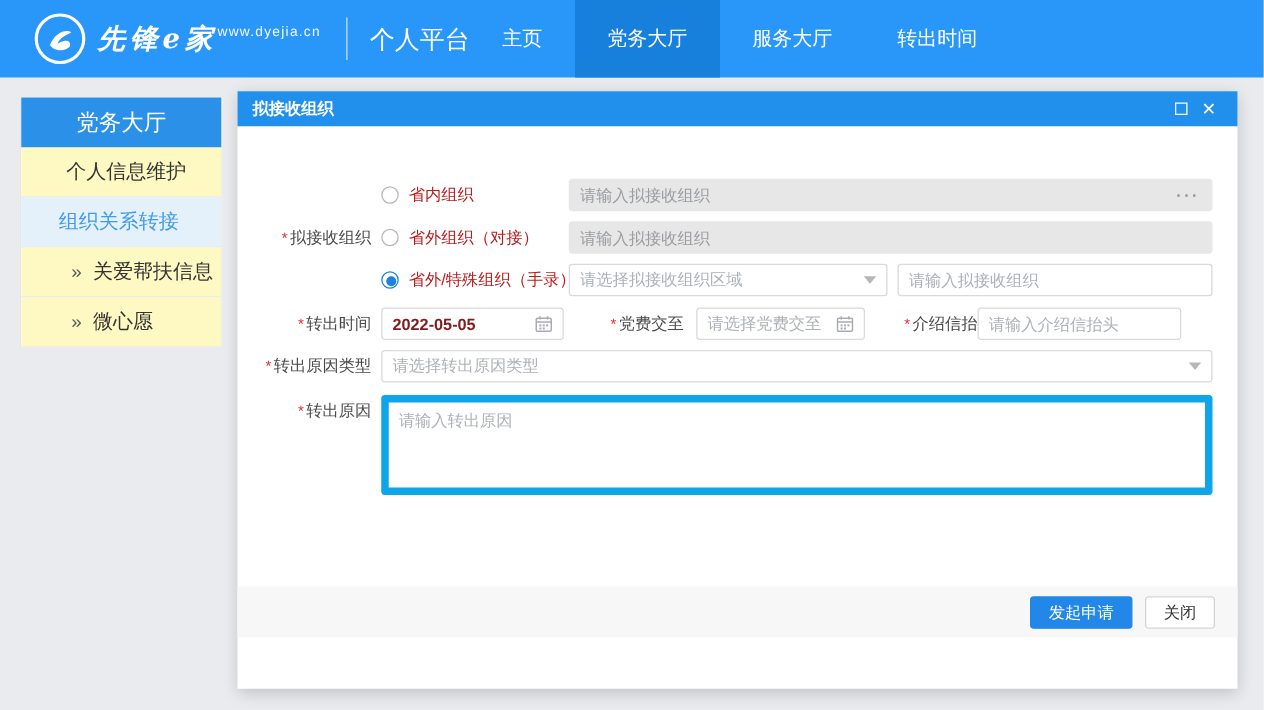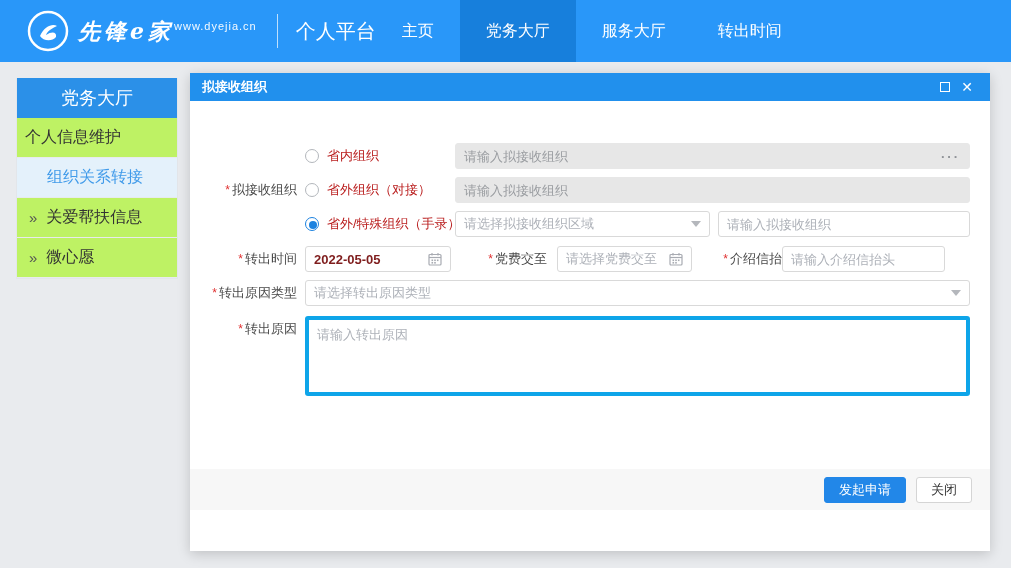--- a/index.html
+++ b/index.html
@@ -34,21 +34,21 @@
     position:absolute; left:16px; top:78px; width:162px;
     background:#fff; border:1px solid #e3e6ea; border-top:none;
   }
   .sidebar-header {
     height:40px; background:#2b90e8; color:#fff; font-size:18px;
     display:flex; align-items:center; justify-content:center;
   }
   .sidebar-item {
     height:40px; display:flex; align-items:center;
     border-bottom:1px solid #e8eaee; font-size:16px; color:#333;
-    padding-left:8px; cursor:pointer; background:#bef264;
+    padding-left:36px; cursor:pointer; background:#fef9c3;
   }
   .sidebar-item.selected { background:#e4f1fb; color:#419bea; padding-left:30px; }
   .sidebar-item .chev { color:#555; margin-right:9px; font-size:15px; margin-left:4px; }
   .sidebar-item:last-child { border-bottom:1px solid #e8eaee; }
   
   .modal {
     position:absolute; left:190px; top:73px; width:800px; height:478px;
     background:#fff; box-shadow:0 3px 12px rgba(0,0,0,.18);
   }
   .modal-titlebar {
@@ -95,21 +95,21 @@
     margin-right:8px; flex:0 0 14px; position:relative;
   }
   .radio-item.checked .radio-circle { border-color:#1c82e0; }
   .radio-item.checked .radio-circle::after {
     content:""; position:absolute; left:3px; top:3px; width:8px; height:8px;
     border-radius:50%; background:#1c82e0;
   }
   .radio-label { font-size:13px; color:#b91c1c; }
   .cal-icon { margin-left:auto; flex:0 0 14px; }
   .txtarea {
-    position:absolute; border:4px solid #0ea5e9; border-radius:3px; font-size:13px;
+    position:absolute; border:6px solid #0ea5e9; border-radius:3px; font-size:13px;
     padding:6px 8px; resize:none; outline:none; color:#a21caf;
     font-family:"Liberation Sans","DejaVu Sans",sans-serif;
   }
   .txtarea::placeholder { color:#adb1b8; opacity:1; }
   .modal-footer {
     position:absolute; left:0; bottom:0; width:100%; height:41px; background:#f7f7f7;
     display:flex; align-items:center; justify-content:flex-end; padding-right:18px; gap:10px;
   }
   .btn {
     height:26px; border-radius:3px; font-size:13px; padding:0 14px; cursor:pointer;

